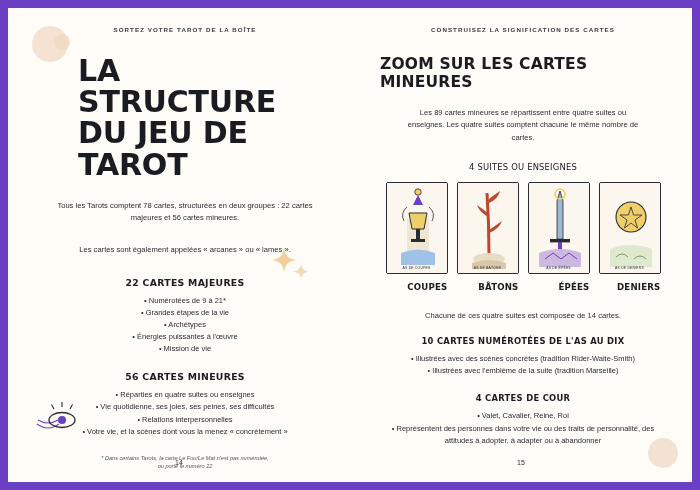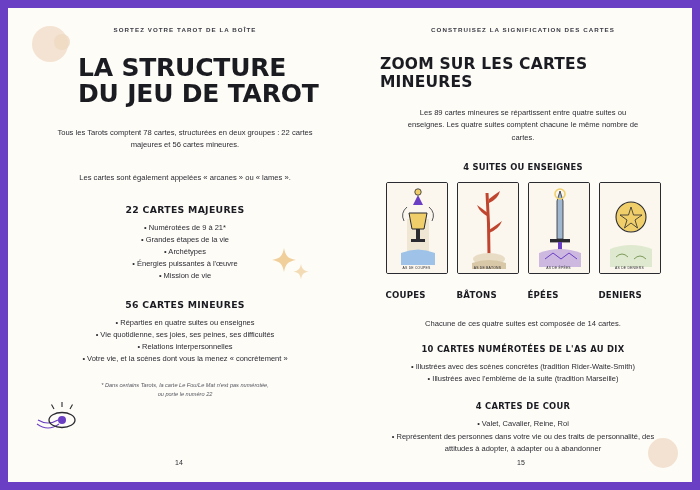--- a/index.html
+++ b/index.html
@@ -31,21 +31,21 @@
     letter-spacing: 1.05px;
     color: #3a3a44;
     text-transform: uppercase;
     font-weight: 700;
     margin-bottom: 22px;
   }
 
   h1.title {
     font-family: "DejaVu Sans", sans-serif;
     font-weight: 700;
-    font-size: 25px;
+    font-size: 30px;
     line-height: 1.04;
     letter-spacing: -0.2px;
     color: #1b1b22;
     text-transform: uppercase;
     margin-left: 36px;
     margin-top: 12px;
     margin-bottom: 18px;
   }
   h2.title-right {
     font-family: "DejaVu Sans", sans-serif;
@@ -117,21 +117,21 @@
   .right p.lead {
     margin: 0 22px 18px 22px;
     font-size: 7.6px;
     line-height: 1.62;
     text-align: center;
     color: #2c2c33;
   }
   .suites-label {
     text-align: center;
     font-family: "DejaVu Sans", sans-serif;
-    font-weight: 700;
+    font-weight: 400;
     font-size: 8.4px;
     letter-spacing: 0.2px;
     color: #1b1b22;
     text-transform: uppercase;
     margin-bottom: 10px;
   }
   .cards-row {
     display: flex;
     justify-content: center;
     gap: 9px;
@@ -149,28 +149,28 @@
   .card-name {
     position: absolute;
     bottom: 2.5px; left: 0; right: 0;
     text-align: center;
     font-size: 3.4px;
     letter-spacing: 0.2px;
     color: #2a2a31;
     text-transform: uppercase;
   }
   .card-caption {
-    text-align: left;
+    text-align: right;
     font-family: "DejaVu Sans", sans-serif;
     font-weight: 700;
     font-size: 8.6px;
     letter-spacing: 0.2px;
     color: #1b1b22;
     text-transform: uppercase;
-    margin-top: 16px;
+    margin-top: 8px;
   }
   .after-cards {
     text-align: center;
     font-size: 7.6px;
     line-height: 1.62;
     color: #2c2c33;
     margin: 18px 16px 14px 16px;
   }
 
   

